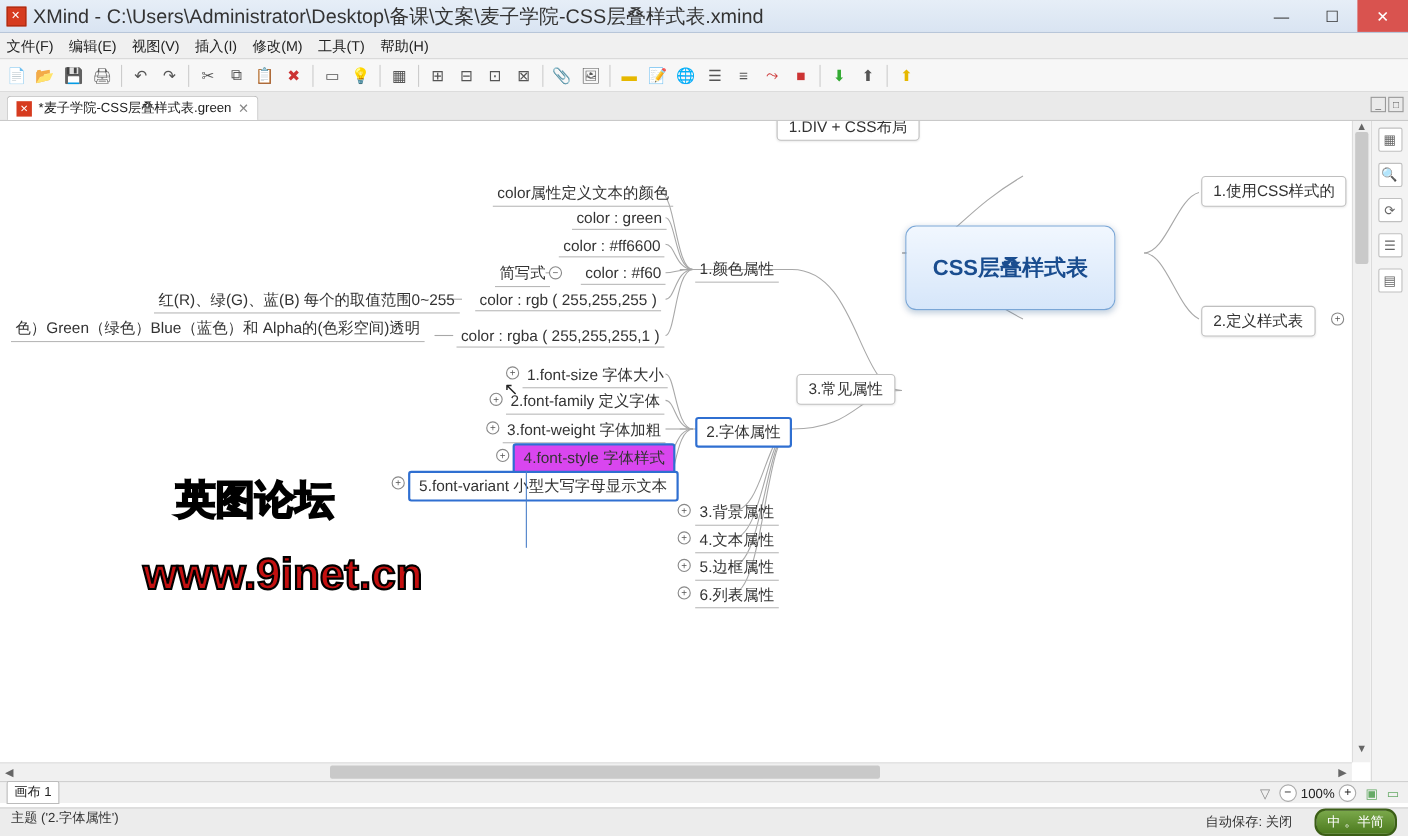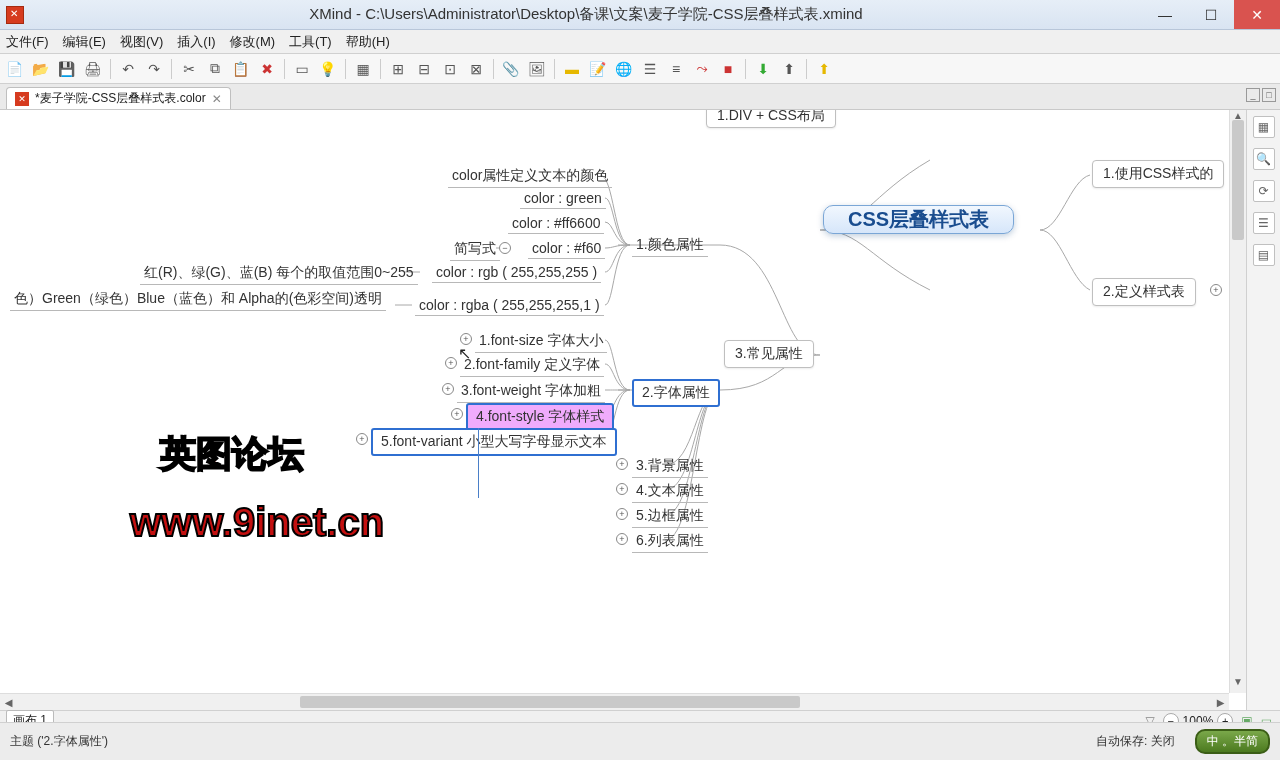--- a/index.html
+++ b/index.html
@@ -2,21 +2,21 @@
 <html><head>
 <meta charset="utf-8">
 <style>
   * { box-sizing: border-box; margin: 0; padding: 0; }
   html, body { width: 1280px; height: 760px; overflow: hidden; font-family: "Microsoft YaHei", Arial, sans-serif; }
   body { background: #fff; font-size: 13px; color: #222; }
 
   .titlebar { height: 30px; background: linear-gradient(#e6eef7,#d9e4f2); border-bottom: 1px solid #b8c6d9; display: flex; align-items: center; position: relative; }
   .titlebar .app-icon { width: 18px; height: 18px; background: #d63b1f; margin: 0 6px; border: 1px solid #a52a0f; position: relative; }
   .titlebar .app-icon::after { content:"✕"; color:#fff; font-size:10px; position:absolute; left:3px; top:1px; }
-  .titlebar .title { flex: 1; text-align: center; color: #333; font-size: 15px; }
+  .titlebar .title { flex: 1; text-align: left; color: #333; font-size: 18px; }
   .winbtns { display: flex; height: 100%; }
   .winbtn { width: 46px; height: 100%; display: flex; align-items: center; justify-content: center; color: #333; font-size: 14px; }
   .winbtn.close { background: #d9534f; color: #fff; }
 
   .menubar { height: 24px; background: #f0f0f0; border-bottom: 1px solid #d0d0d0; display: flex; align-items: center; padding: 0 6px; gap: 14px; font-size: 13px; color: #222; }
   .menubar span { cursor: default; }
 
   .toolbar { height: 30px; background: #f7f7f7; border-bottom: 1px solid #d0d0d0; display: flex; align-items: center; padding: 0 4px; gap: 4px; }
   .tbtn { width: 22px; height: 22px; border: 1px solid transparent; display:flex; align-items:center; justify-content:center; font-size:14px; color:#555; border-radius:2px; }
   .tsep { width:1px; height:20px; background:#ccc; margin:0 2px; }
@@ -40,28 +40,28 @@
   .hscroll .thumb { position:absolute; top:2px; bottom:2px; left:300px; width:500px; background:#c9c9c9; border-radius:2px; }
   .hscroll .arrow { position:absolute; top:0; bottom:0; width:17px; text-align:center; font-size:10px; color:#666; line-height:17px; }
   .hscroll .arrow.l { left:0; } .hscroll .arrow.r { right:0; }
 
   .sheetbar { position:absolute; left:0; right:0; bottom:30px; height:20px; background:#f0f0f0; border-top:1px solid #d0d0d0; display:flex; align-items:center; padding-left:6px; font-size:12px; }
   .sheetbar .sheet { border:1px solid #bbb; background:#fff; padding:1px 6px; border-radius:2px 2px 0 0; }
   .sheetbar .right { margin-left:auto; display:flex; align-items:center; gap:8px; padding-right:8px; }
   .sheetbar .zoomctl { display:flex; align-items:center; gap:4px; }
   .sheetbar .zbtn { width:16px; height:16px; border:1px solid #aaa; border-radius:8px; display:flex; align-items:center; justify-content:center; font-size:11px; background:#fff; }
 
-  .statusbar { position:absolute; left:0; right:0; bottom:0; height:38px; background:#ececec; border-top:1px solid #d0d0d0; display:flex; align-items:center; padding:0 10px; font-size:12px; color:#333; }
+  .statusbar { position:absolute; left:0; right:0; bottom:0; height:26px; background:#ececec; border-top:1px solid #d0d0d0; display:flex; padding:0 10px; font-size:12px; color:#333; }
   .statusbar .right { margin-left:auto; display:flex; align-items:center; gap:20px; }
   .statusbar .ime { background:linear-gradient(#7aa84a,#4c7a1f); color:#fff; padding:2px 10px; border-radius:10px; border:2px solid #3b5e16; display:flex; align-items:center; gap:4px; }
 
   
   .node { position:absolute; border:1px solid #bfbfbf; background:#fff; border-radius:4px; padding:4px 10px; font-size:14px; color:#333; white-space:nowrap; box-shadow:0 1px 2px rgba(0,0,0,0.08); }
   .leaf { position:absolute; font-size:14px; color:#333; white-space:nowrap; border-bottom:1px solid #b8b8b8; padding:2px 4px;text-align:center; }
-  .root { background:linear-gradient(#f1f7fe,#d6e6fa); border:1px solid #7aa6d6; color:#1a4d8f; font-size:20px; font-weight:bold; padding:0 24px; border-radius:10px; box-shadow:0 2px 6px rgba(0,60,120,0.25); }
+  .root { background:linear-gradient(#f1f7fe,#d6e6fa); border:1px solid #7aa6d6; color:#1a4d8f; font-size:20px; font-weight:bold; padding:24px 24px; border-radius:10px; box-shadow:0 2px 6px rgba(0,60,120,0.25); }
   .sel { border:2px solid #2f6fd1 !important; }
   .expander { position:absolute; width:12px; height:12px; border:1px solid #888; border-radius:6px; background:#fff; font-size:9px; line-height:10px; text-align:center; color:#555; }
 
   svg.lines { position:absolute; left:0; top:0; width:100%; height:100%; pointer-events:none; }
   svg.lines path { stroke:#a8a8a8; stroke-width:1; fill:none; }
 
   .watermark1 { position:absolute; left:160px; top:320px; font-size:36px; font-weight:900; color:#c31010; -webkit-text-stroke:2px #000; font-family:"STKaiti","KaiTi",serif; }
   .watermark2 { position:absolute; left:130px; top:390px; font-size:40px; font-weight:900; color:#c31010; -webkit-text-stroke:2px #000; font-family:Arial,sans-serif; }
 
   .cursor { position:absolute; pointer-events:none; font-size:16px; }
@@ -127,21 +127,21 @@
   <div class="tsep"></div>
   <div class="tbtn" style="color:#3a3">⬇</div>
   <div class="tbtn">⬆</div>
   <div class="tsep"></div>
   <div class="tbtn" style="color:#e6b800">⬆</div>
 </div>
 
 <div class="tabbar">
   <div class="tab">
     <span class="x-icon">✕</span>
-    <span>*麦子学院-CSS层叠样式表.color</span>
+    <span>*麦子学院-CSS层叠样式表.green</span>
     <span style="color:#888">✕</span>
   </div>
   <div class="right-icons">
     <span>_</span>
     <span>□</span>
   </div>
 </div>
 
 <div class="workarea">
   <div class="canvas">
@@ -206,21 +206,21 @@
     <div class="leaf" style="left:140px; top:152px;"><span>红(R)、绿(G)、蓝(B) 每个的取值范围0~255</span></div>
     <div class="leaf" style="left:415px; top:185px;"><span>color : rgba ( 255,255,255,1 )</span></div>
     <div class="leaf" style="left:10px; top:178px;"><span>色）Green（绿色）Blue（蓝色）和 Alpha的(色彩空间)透明</span></div>
 
     <div class="leaf" style="left:475px; top:220px;"><span>1.font-size 字体大小</span></div>
     <div class="expander" style="left:460px; top:223px;">+</div>
     <div class="leaf" style="left:460px; top:244px;"><span>2.font-family 定义字体</span></div>
     <div class="expander" style="left:445px; top:247px;">+</div>
     <div class="leaf" style="left:457px; top:270px;"><span>3.font-weight 字体加粗</span></div>
     <div class="expander" style="left:442px; top:273px;">+</div>
-    <div class="leaf sel" style="left:466px; top:293px; border:2px solid #2f6fd1; border-radius:3px; background:#f0abfc; padding:3px 8px;"><span>4.font-style 字体样式</span></div>
+    <div class="leaf sel" style="left:466px; top:293px; border:2px solid #2f6fd1; border-radius:3px; background:#d946ef; padding:3px 8px;"><span>4.font-style 字体样式</span></div>
     <div class="expander" style="left:451px; top:298px;">+</div>
     <div class="leaf sel" style="left:371px; top:318px; border:2px solid #2f6fd1; border-radius:3px; background:#fff; padding:3px 8px;"><span>5.font-variant 小型大写字母显示文本</span></div>
     <div class="expander" style="left:356px; top:323px;">+</div>
 
     <div class="vline" style="left:478px; top:318px; height:70px;"></div>
 
     <div class="watermark1">英图论坛</div>
     <div class="watermark2">www.9inet.cn</div>
 
     <div class="cursor" style="left:458px; top:234px;">↖</div>

